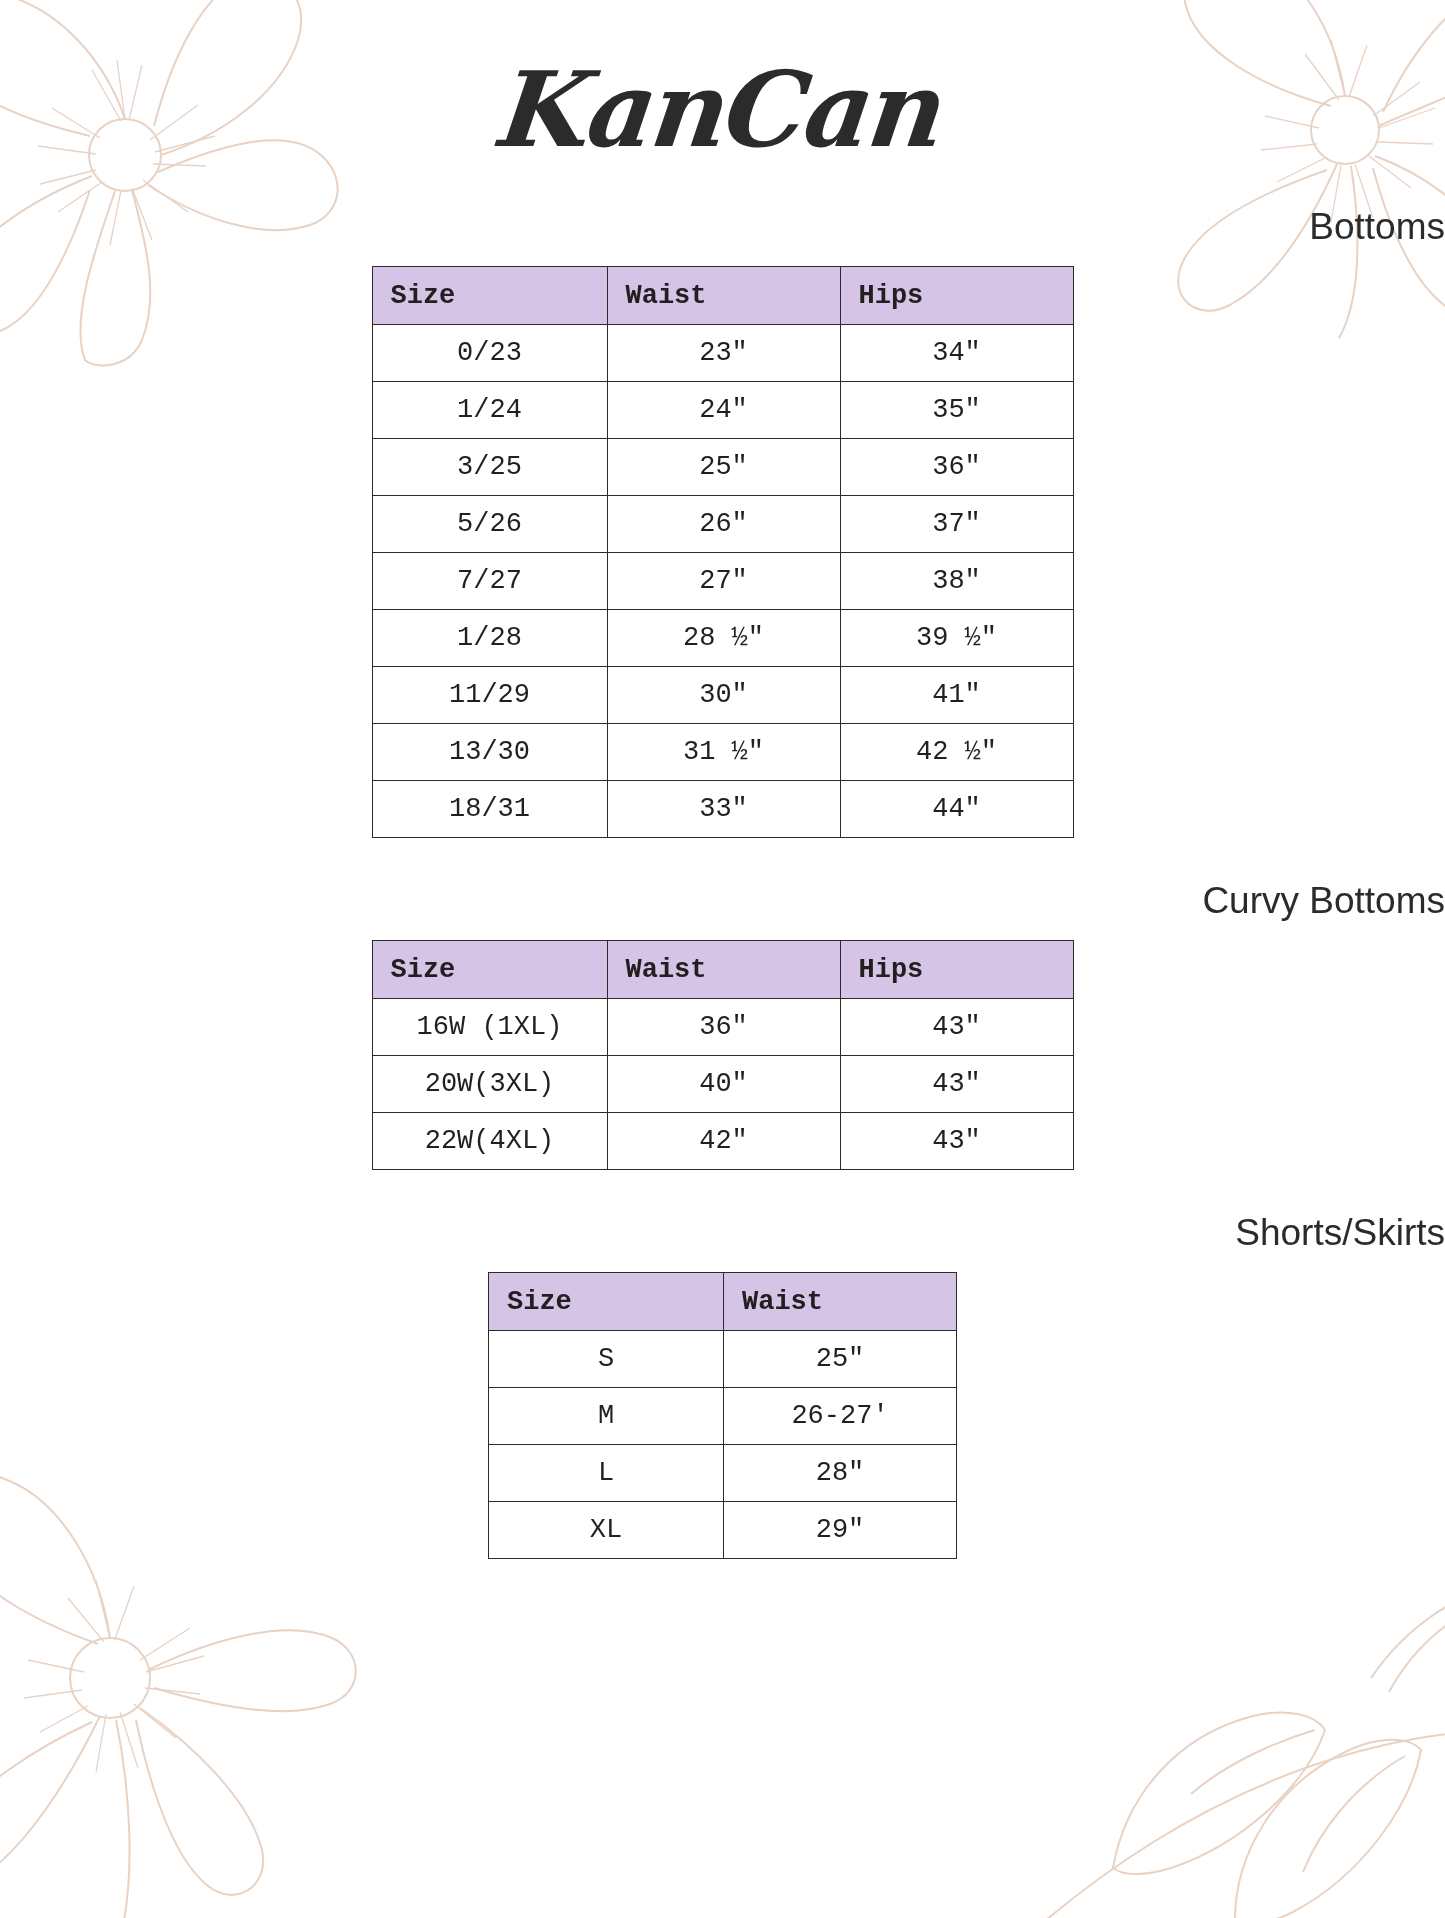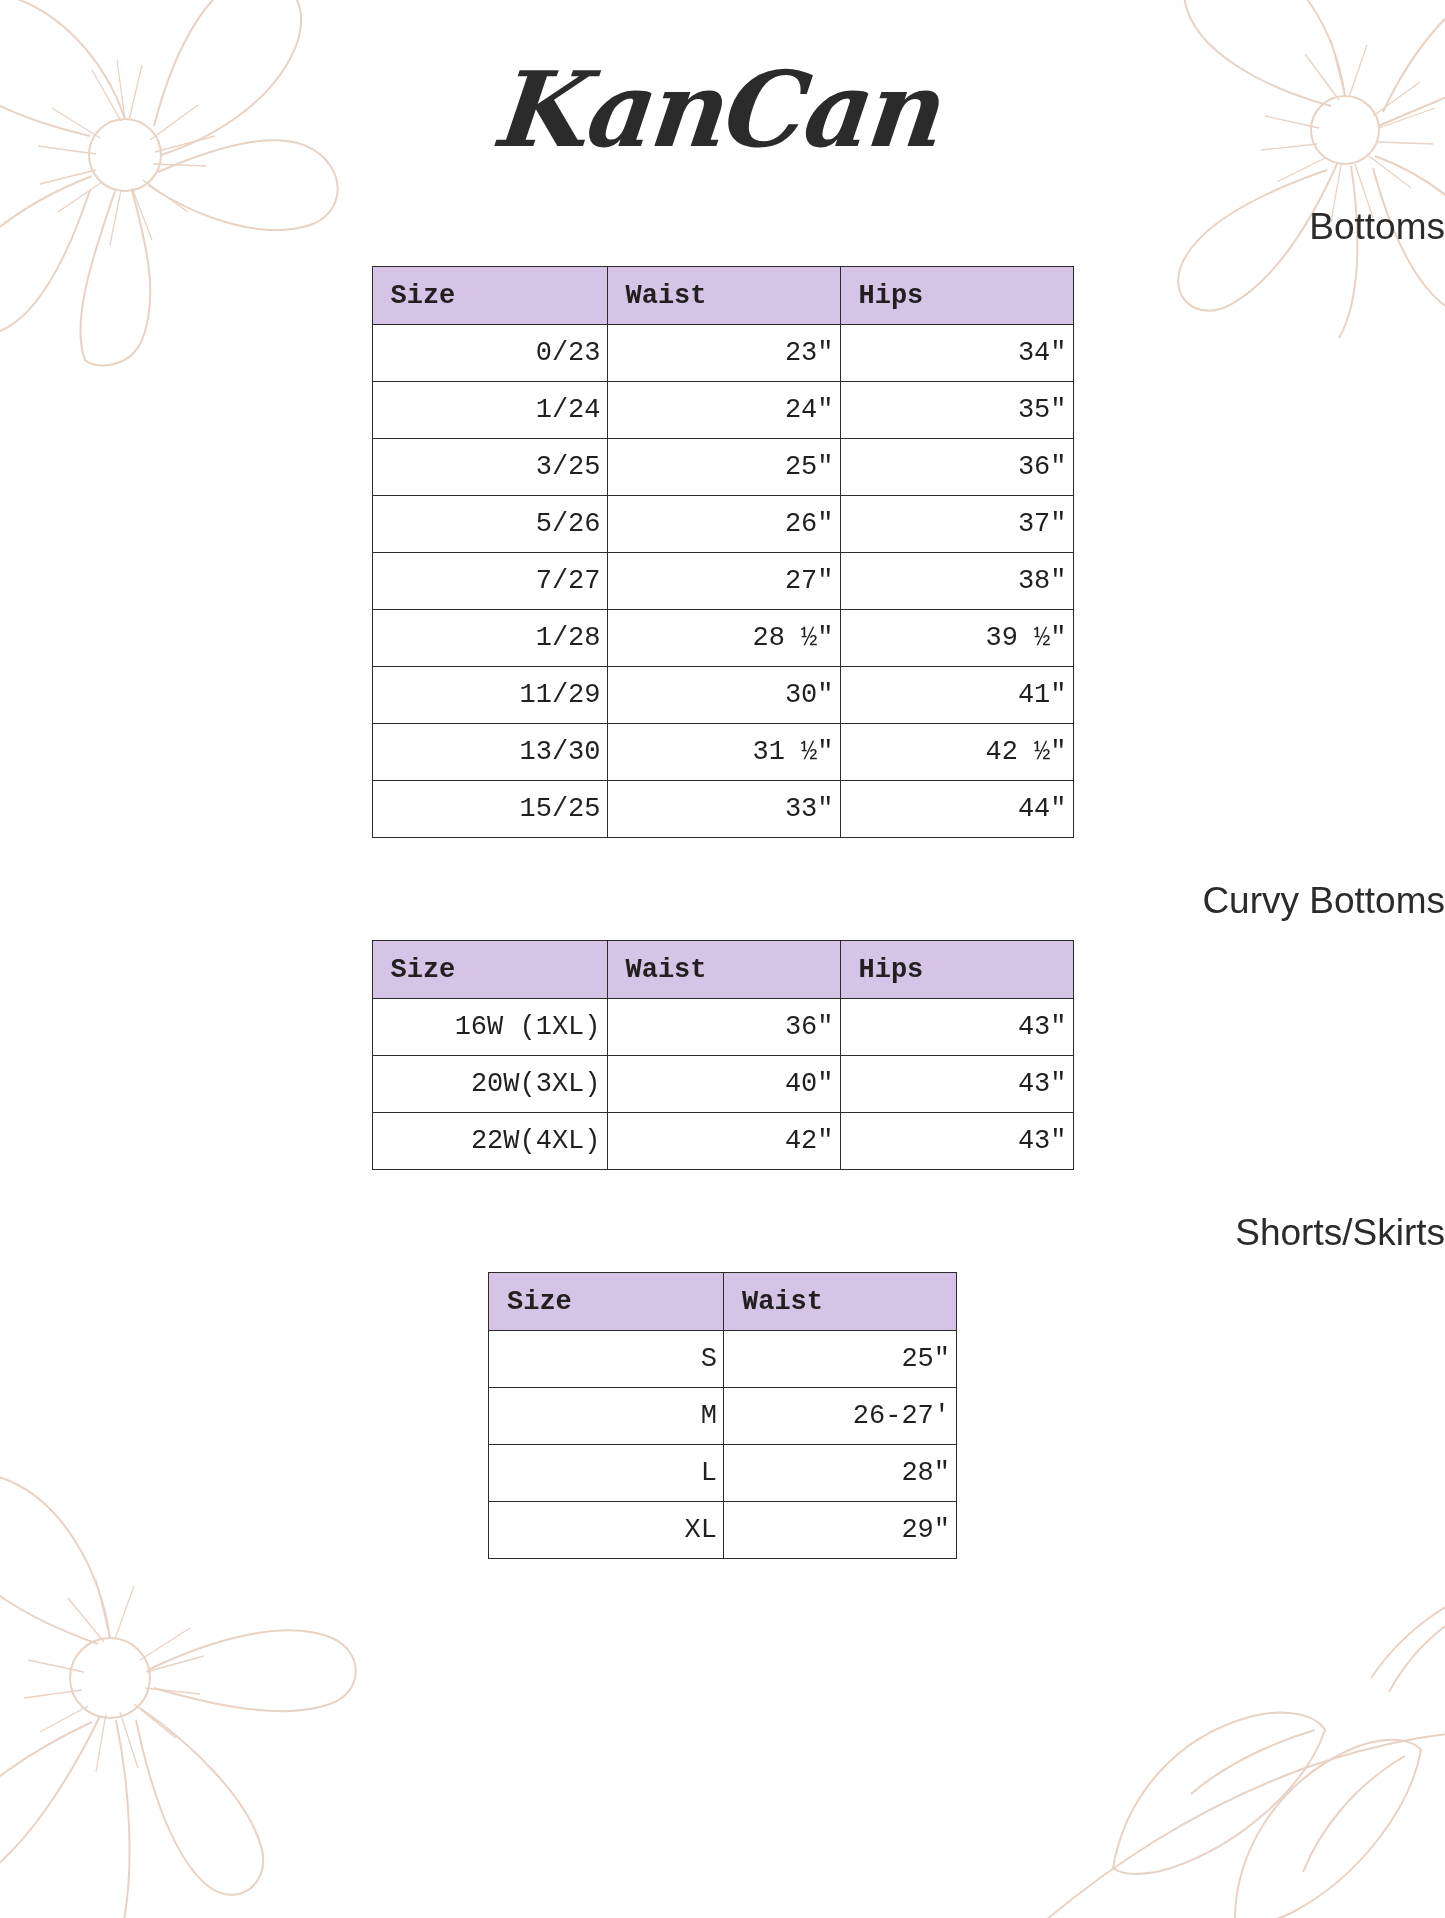--- a/index.html
+++ b/index.html
@@ -73,21 +73,21 @@
     border-collapse: collapse;
     margin: 4px auto;
     table-layout: fixed;
     font-family: Liberation Mono, monospace;
   }
   table.size-table td, table.size-table th {
     border: 1.6px solid #2b2b2b;
     height: 57px;
     font-size: 27px;
     font-weight: 400;
-    text-align: right;
+    text-align: center;
     color: #231f20;
     padding: 0 6px;
     box-sizing: border-box;
   }
   table.size-table th {
     background: #d6c4e6;
     font-weight: bold;
     text-align: left;
     padding-left: 18px;
     font-size: 27px;
@@ -246,21 +246,21 @@
         <td>11/29</td>
         <td>30"</td>
         <td>41"</td>
       </tr>
       <tr>
         <td>13/30</td>
         <td>31 ½"</td>
         <td>42 ½"</td>
       </tr>
       <tr>
-        <td>15/25</td>
+        <td>18/31</td>
         <td>33"</td>
         <td>44"</td>
       </tr>
     </tbody>
   </table>
 
   <div class="section-title">Curvy Bottoms</div>
   <table class="size-table tbl-3col">
     <colgroup>
         <col class="c1">

